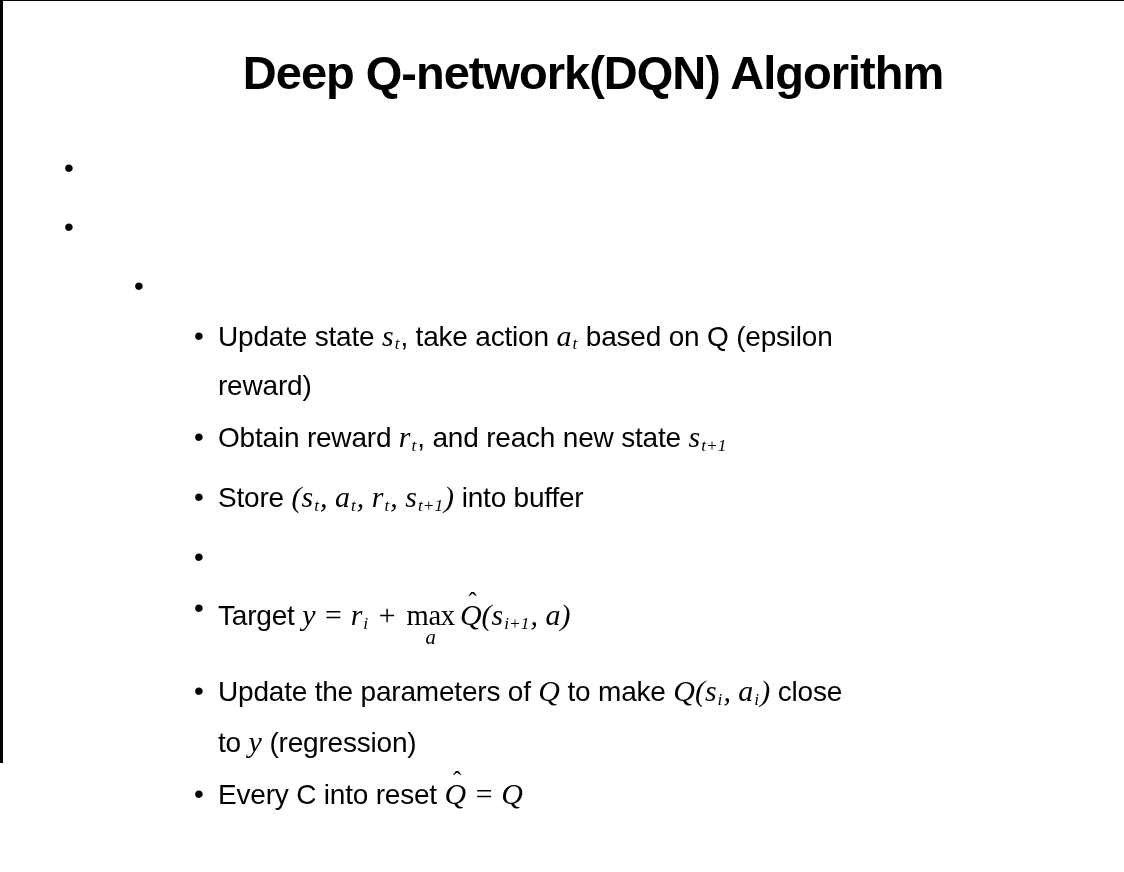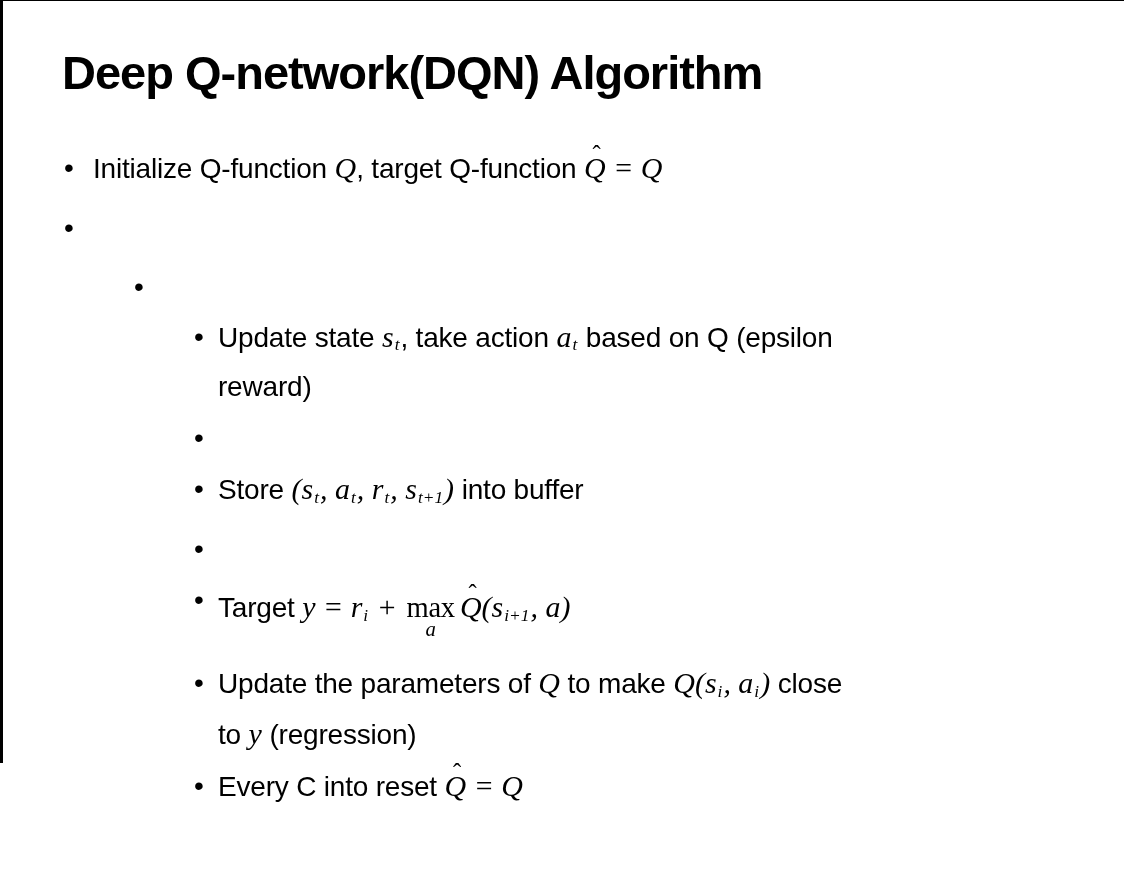--- a/index.html
+++ b/index.html
@@ -27,20 +27,21 @@
     width: 100%; height: 1px;
     background: #000000;
   }
   .title {
     margin: 0;
     padding: 46px 0 0 62px;
     font-size: 47px;
     line-height: 1.16;
     font-weight: bold;
     letter-spacing: -1px;
+    text-align: center;
   }
   .bullets {
     margin-top: 46px;
     font-size: 28px;
     line-height: 42px;
     letter-spacing: -0.2px;
   }
   .bullet {
     display: flex;
     align-items: flex-start;
@@ -107,34 +108,34 @@
 <body>
 
 <div class="frame-top"></div>
 <div class="frame-left"></div>
 
 <div class="slide">
   <h1 class="title">Deep Q-network(DQN) Algorithm</h1>
   <div class="bullets" id="bullets">
       <div class="bullet b1">
         <span class="marker">•</span>
-        <span class="content"><span class="txt">Initialize Q-function </span><span class="math">Q</span><span class="txt">, target Q-function </span><span class="math mhat">Q</span><span class="math"> = Q</span></span>
       </div>
       <div class="bullet b1">
         <span class="marker">•</span>
       </div>
       <div class="bullet b2">
         <span class="marker">•</span>
       </div>
       <div class="bullet b3">
         <span class="marker">•</span>
         <span class="content"><span class="txt">Update state </span><span class="math">s</span><span class="math msub">t</span><span class="txt">, take action </span><span class="math">a</span><span class="math msub">t</span><span class="txt"> based on Q (epsilon</span><br><span class="txt">reward)</span></span>
       </div>
       <div class="bullet b3">
         <span class="marker">•</span>
+        <span class="content"><span class="txt">Obtain reward </span><span class="math">r</span><span class="math msub">t</span><span class="txt">, and reach new state </span><span class="math">s</span><span class="math msub">t+1</span></span>
       </div>
       <div class="bullet b3">
         <span class="marker">•</span>
         <span class="content"><span class="txt">Store </span><span class="math">(s</span><span class="math msub">t</span><span class="math">, a</span><span class="math msub">t</span><span class="math">, r</span><span class="math msub">t</span><span class="math">, s</span><span class="math msub">t+1</span><span class="math">)</span><span class="txt"> into buffer</span></span>
       </div>
       <div class="bullet b3">
         <span class="marker">•</span>
       </div>
       <div class="bullet b3 extra">
         <span class="marker">•</span>

